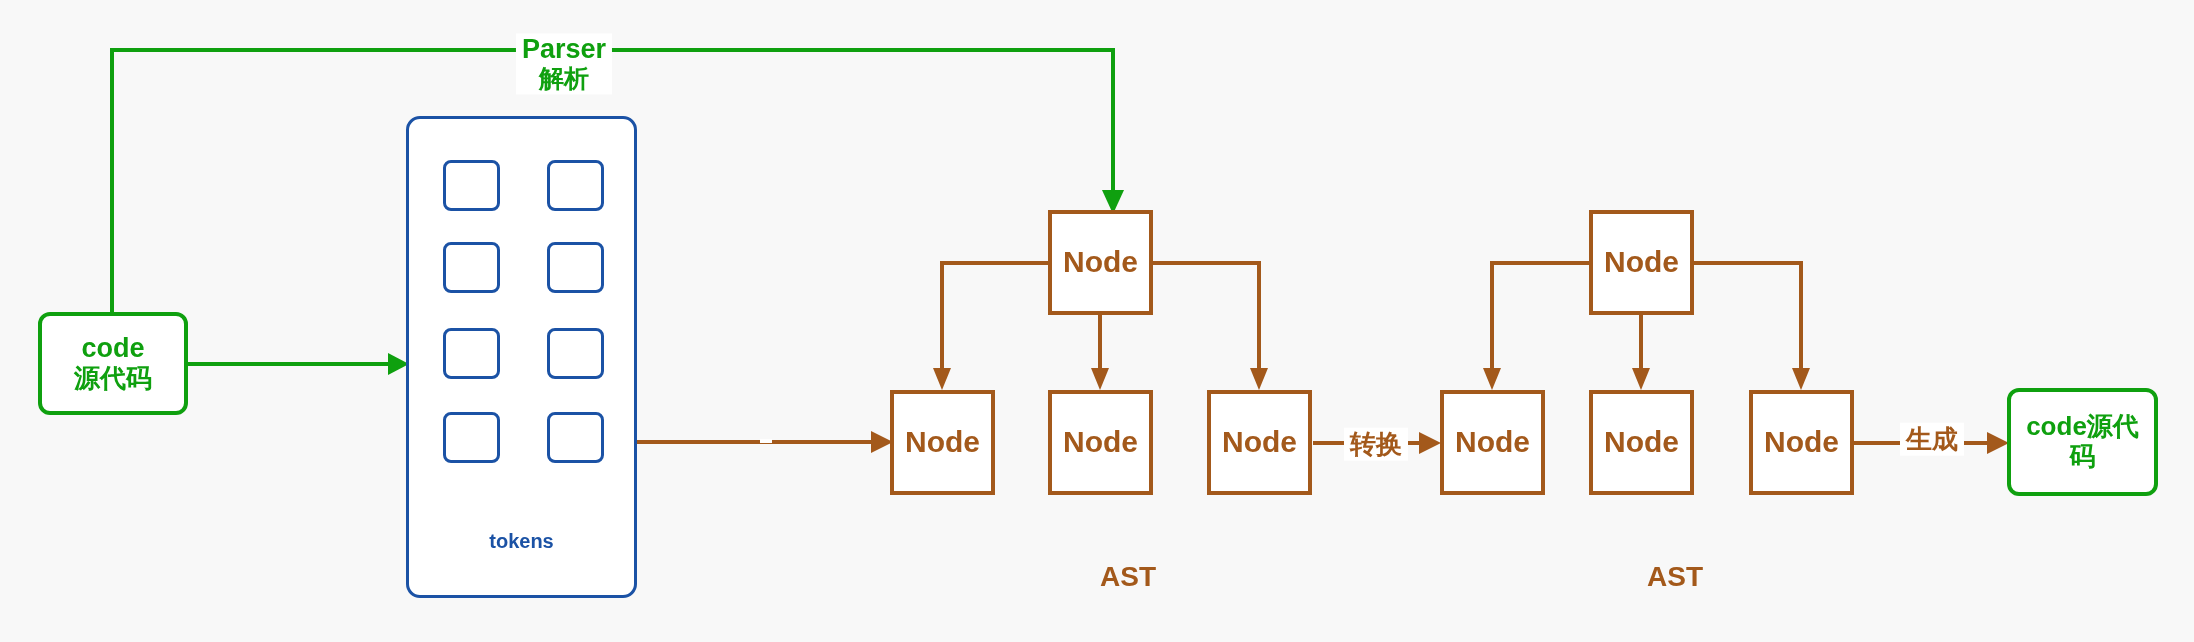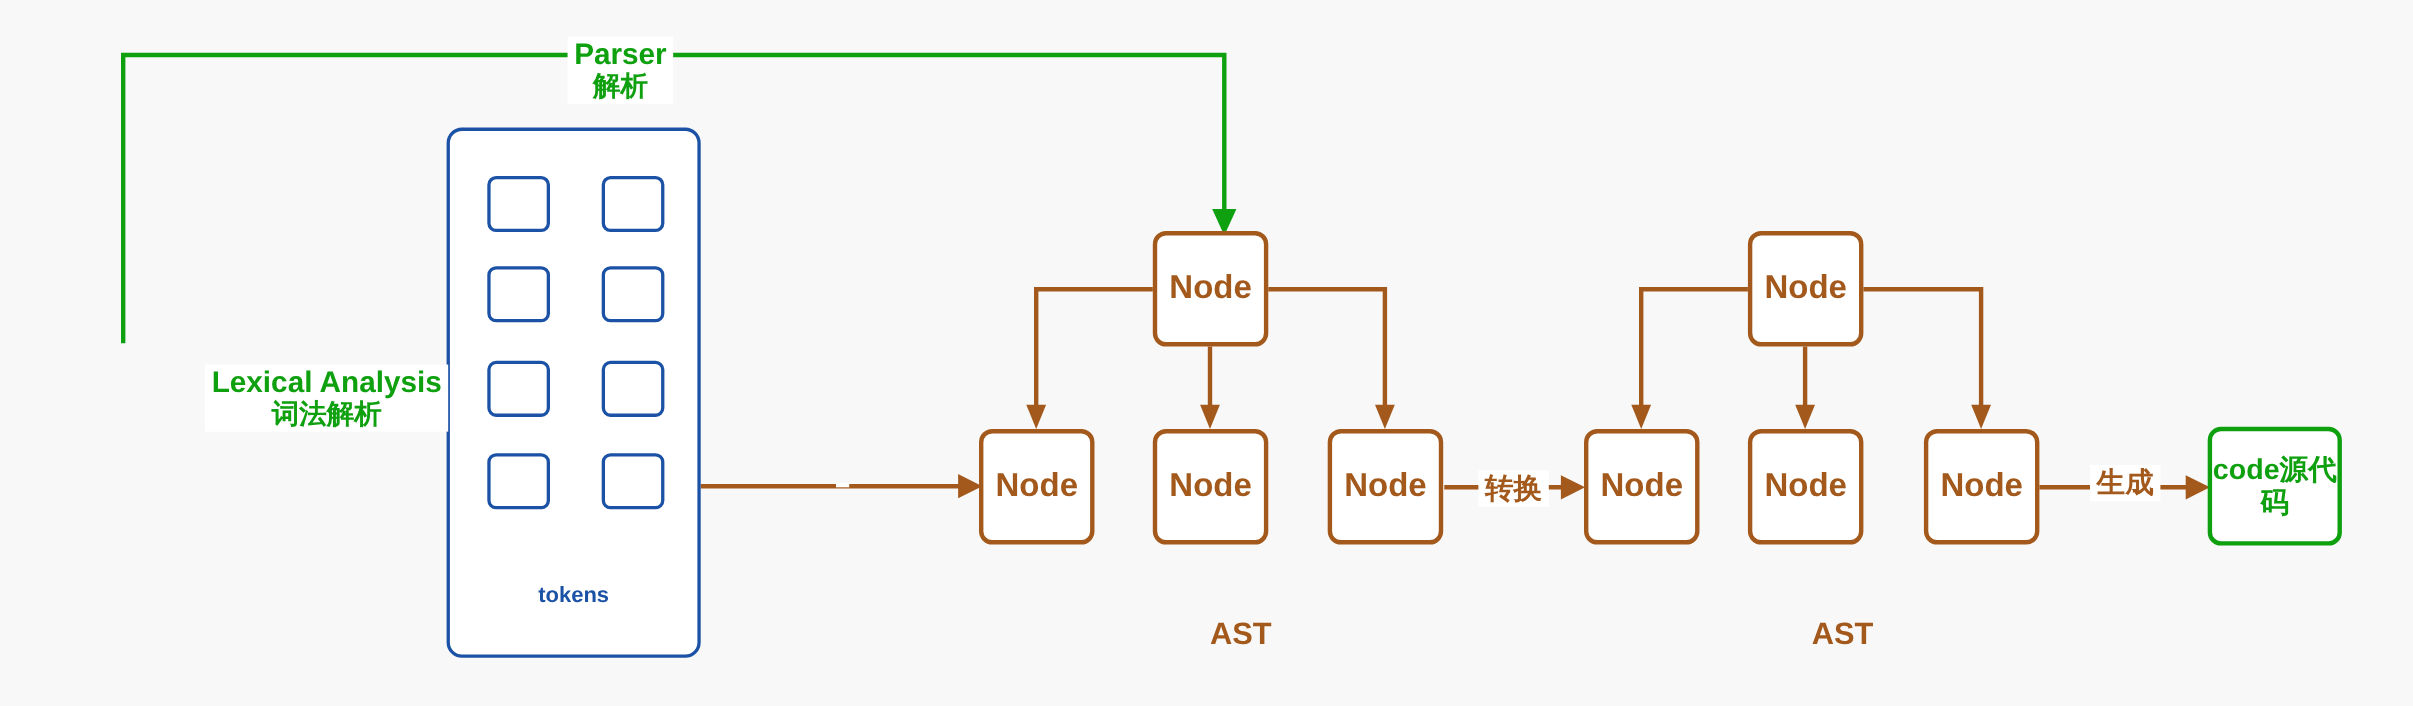--- a/index.html
+++ b/index.html
@@ -24,21 +24,21 @@
   .wires .gf{fill:var(--green);stroke:none;}
   .wires .bf{fill:var(--brown);stroke:none;}
 
   .box{
     position:absolute;box-sizing:border-box;z-index:2;
     background:var(--shape-fill);
     display:flex;flex-direction:column;align-items:center;justify-content:center;
     text-align:center;line-height:1.15;
   }
   .green-box{border:4px solid var(--green);border-radius:12px;color:var(--green);}
-  .node-box{width:105px;height:105px;border:4px solid var(--brown);border-radius:12px;color:var(--brown);font-size:30px;}
+  .node-box{width:105px;height:105px;border:4px solid var(--brown);border-radius:0;color:var(--brown);font-size:30px;}
   .tokens-box{border:3px solid var(--blue);border-radius:14px;}
   .token-square{position:absolute;width:57px;height:51px;box-sizing:border-box;border:3px solid var(--blue);border-radius:8px;background:var(--shape-fill);}
   .tokens-label{position:absolute;left:0;right:0;bottom:42px;text-align:center;color:var(--blue);font-size:20px;}
 
   .edge-label{
     position:absolute;z-index:3;transform:translate(-50%,-50%);
     text-align:center;line-height:1.1;white-space:nowrap;
   }
   .bg-white{background:var(--label-background);padding:2px 6px;}
   .green-text{color:var(--green);}
@@ -81,20 +81,24 @@
     <polygon class="bf" points="1483,368 1501,368 1492,390"></polygon>
     <polyline class="b" points="1641,315 1641,369"></polyline>
     <polygon class="bf" points="1632,368 1650,368 1641,390"></polygon>
     <polyline class="b" points="1694,263 1801,263 1801,369"></polyline>
     <polygon class="bf" points="1792,368 1810,368 1801,390"></polygon>
 
     <polyline class="b" points="1854,443 1988,443"></polyline>
     <polygon class="bf" points="1987,432 1987,454 2009,443"></polygon>
   </svg>
 
+  <div class="box green-box" style="left:38px;top:312px;width:150px;height:103px;">
+    <div class="src-l1">code</div>
+    <div class="src-l2">源代码</div>
+  </div>
 
   <div class="box tokens-box" style="left:406px;top:116px;width:231px;height:482px;">
     <div class="token-square" style="left:34px;top:41px;"></div>
     <div class="token-square" style="left:138px;top:41px;"></div>
     <div class="token-square" style="left:34px;top:123px;"></div>
     <div class="token-square" style="left:138px;top:123px;"></div>
     <div class="token-square" style="left:34px;top:209px;"></div>
     <div class="token-square" style="left:138px;top:209px;"></div>
     <div class="token-square" style="left:34px;top:293px;"></div>
     <div class="token-square" style="left:138px;top:293px;"></div>
@@ -120,34 +124,30 @@
   <div class="box node-box" style="left:1440px;top:390px;">
     <span>Node</span>
   </div>
   <div class="box node-box" style="left:1589px;top:390px;">
     <span>Node</span>
   </div>
   <div class="box node-box" style="left:1749px;top:390px;">
     <span>Node</span>
   </div>
 
-  <div class="box green-box" style="left:2007px;top:388px;width:122px;height:108px;">
+  <div class="box green-box" style="left:2007px;top:388px;width:151px;height:108px;">
     <div class="out-line">code源代</div>
     <div class="out-line">码</div>
   </div>
 
   <div class="edge-label bg-white green-text" style="left:564px;top:64px;">
     <div class="en">Parser</div>
     <div class="cn">解析</div>
   </div>
 
-  <div class="edge-label bg-white green-text" style="left:297px;top:362px;">
-    <div class="en">Lexical Analysis</div>
-    <div class="cn">词法解析</div>
-  </div>
 
   <div class="edge-label bg-white brown-text" style="left:766px;top:441px;">
   </div>
 
   <div class="edge-label bg-white brown-text zh-small" style="left:1376px;top:444px;text-align:center;">转换</div>
 
   <div class="edge-label bg-white brown-text zh-small" style="left:1932px;top:439px;">生成</div>
 
   <div class="edge-label brown-text ast-label" style="left:1100px;top:577px;">AST</div>
 

